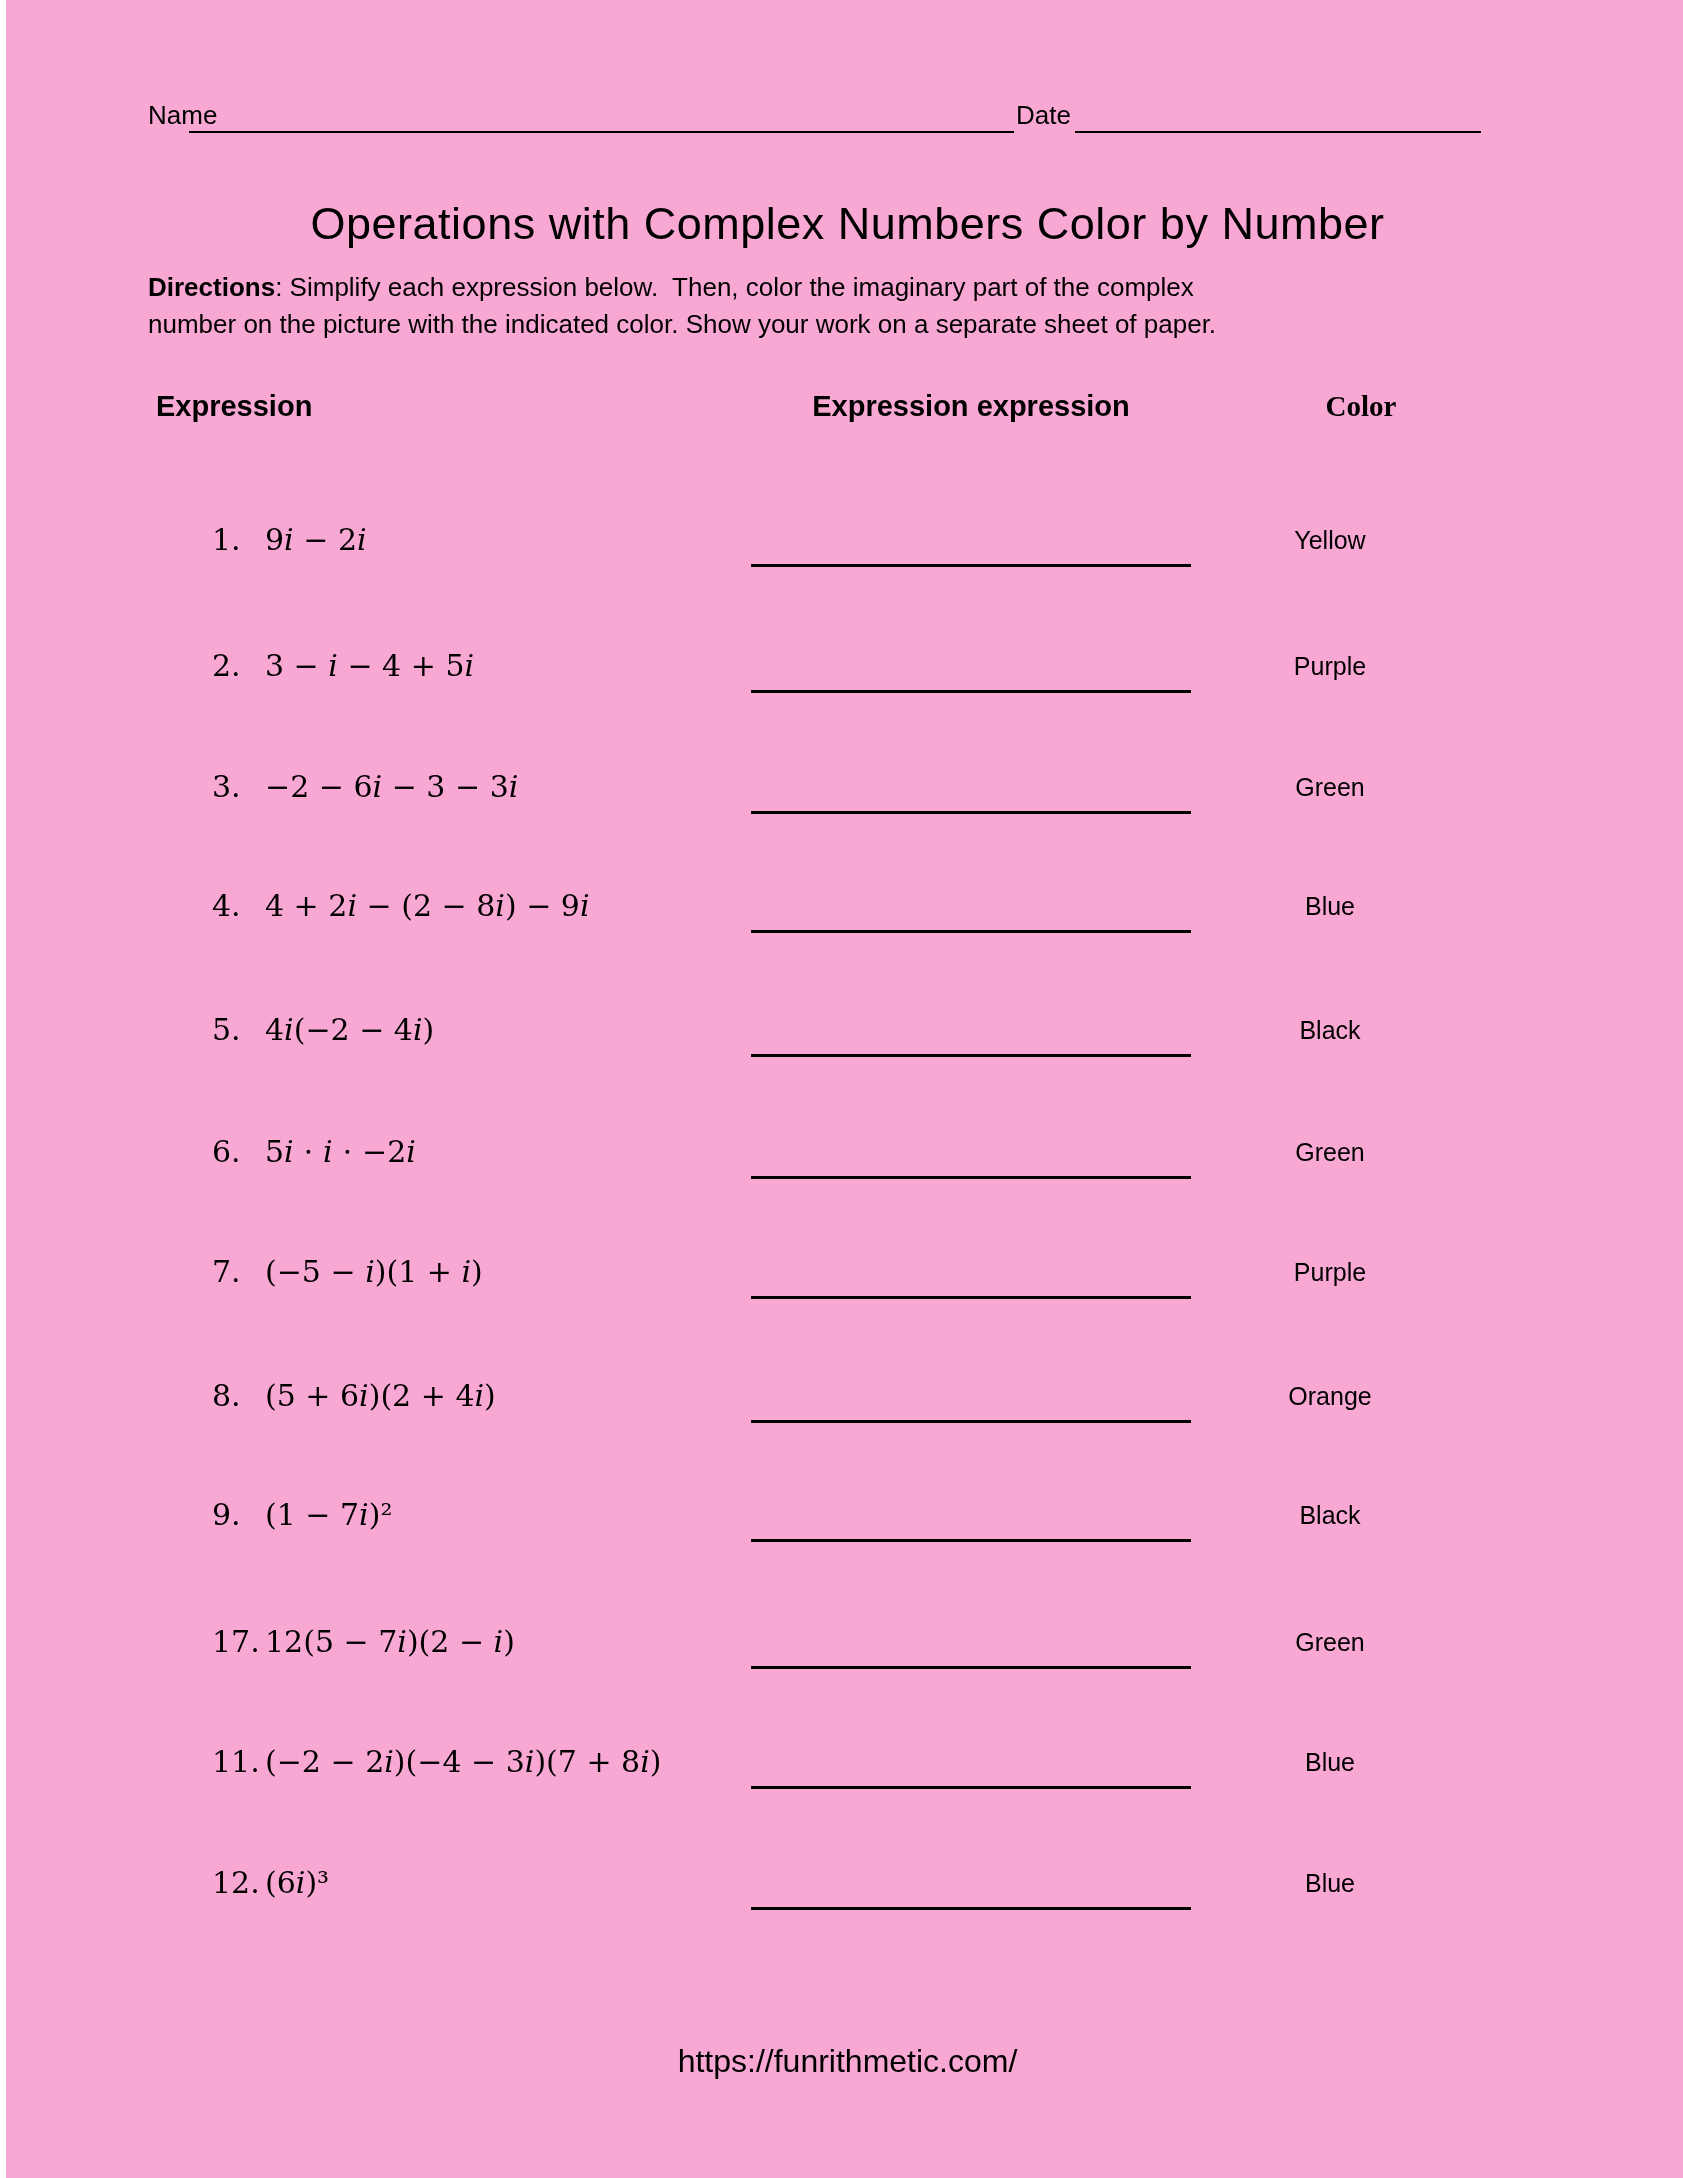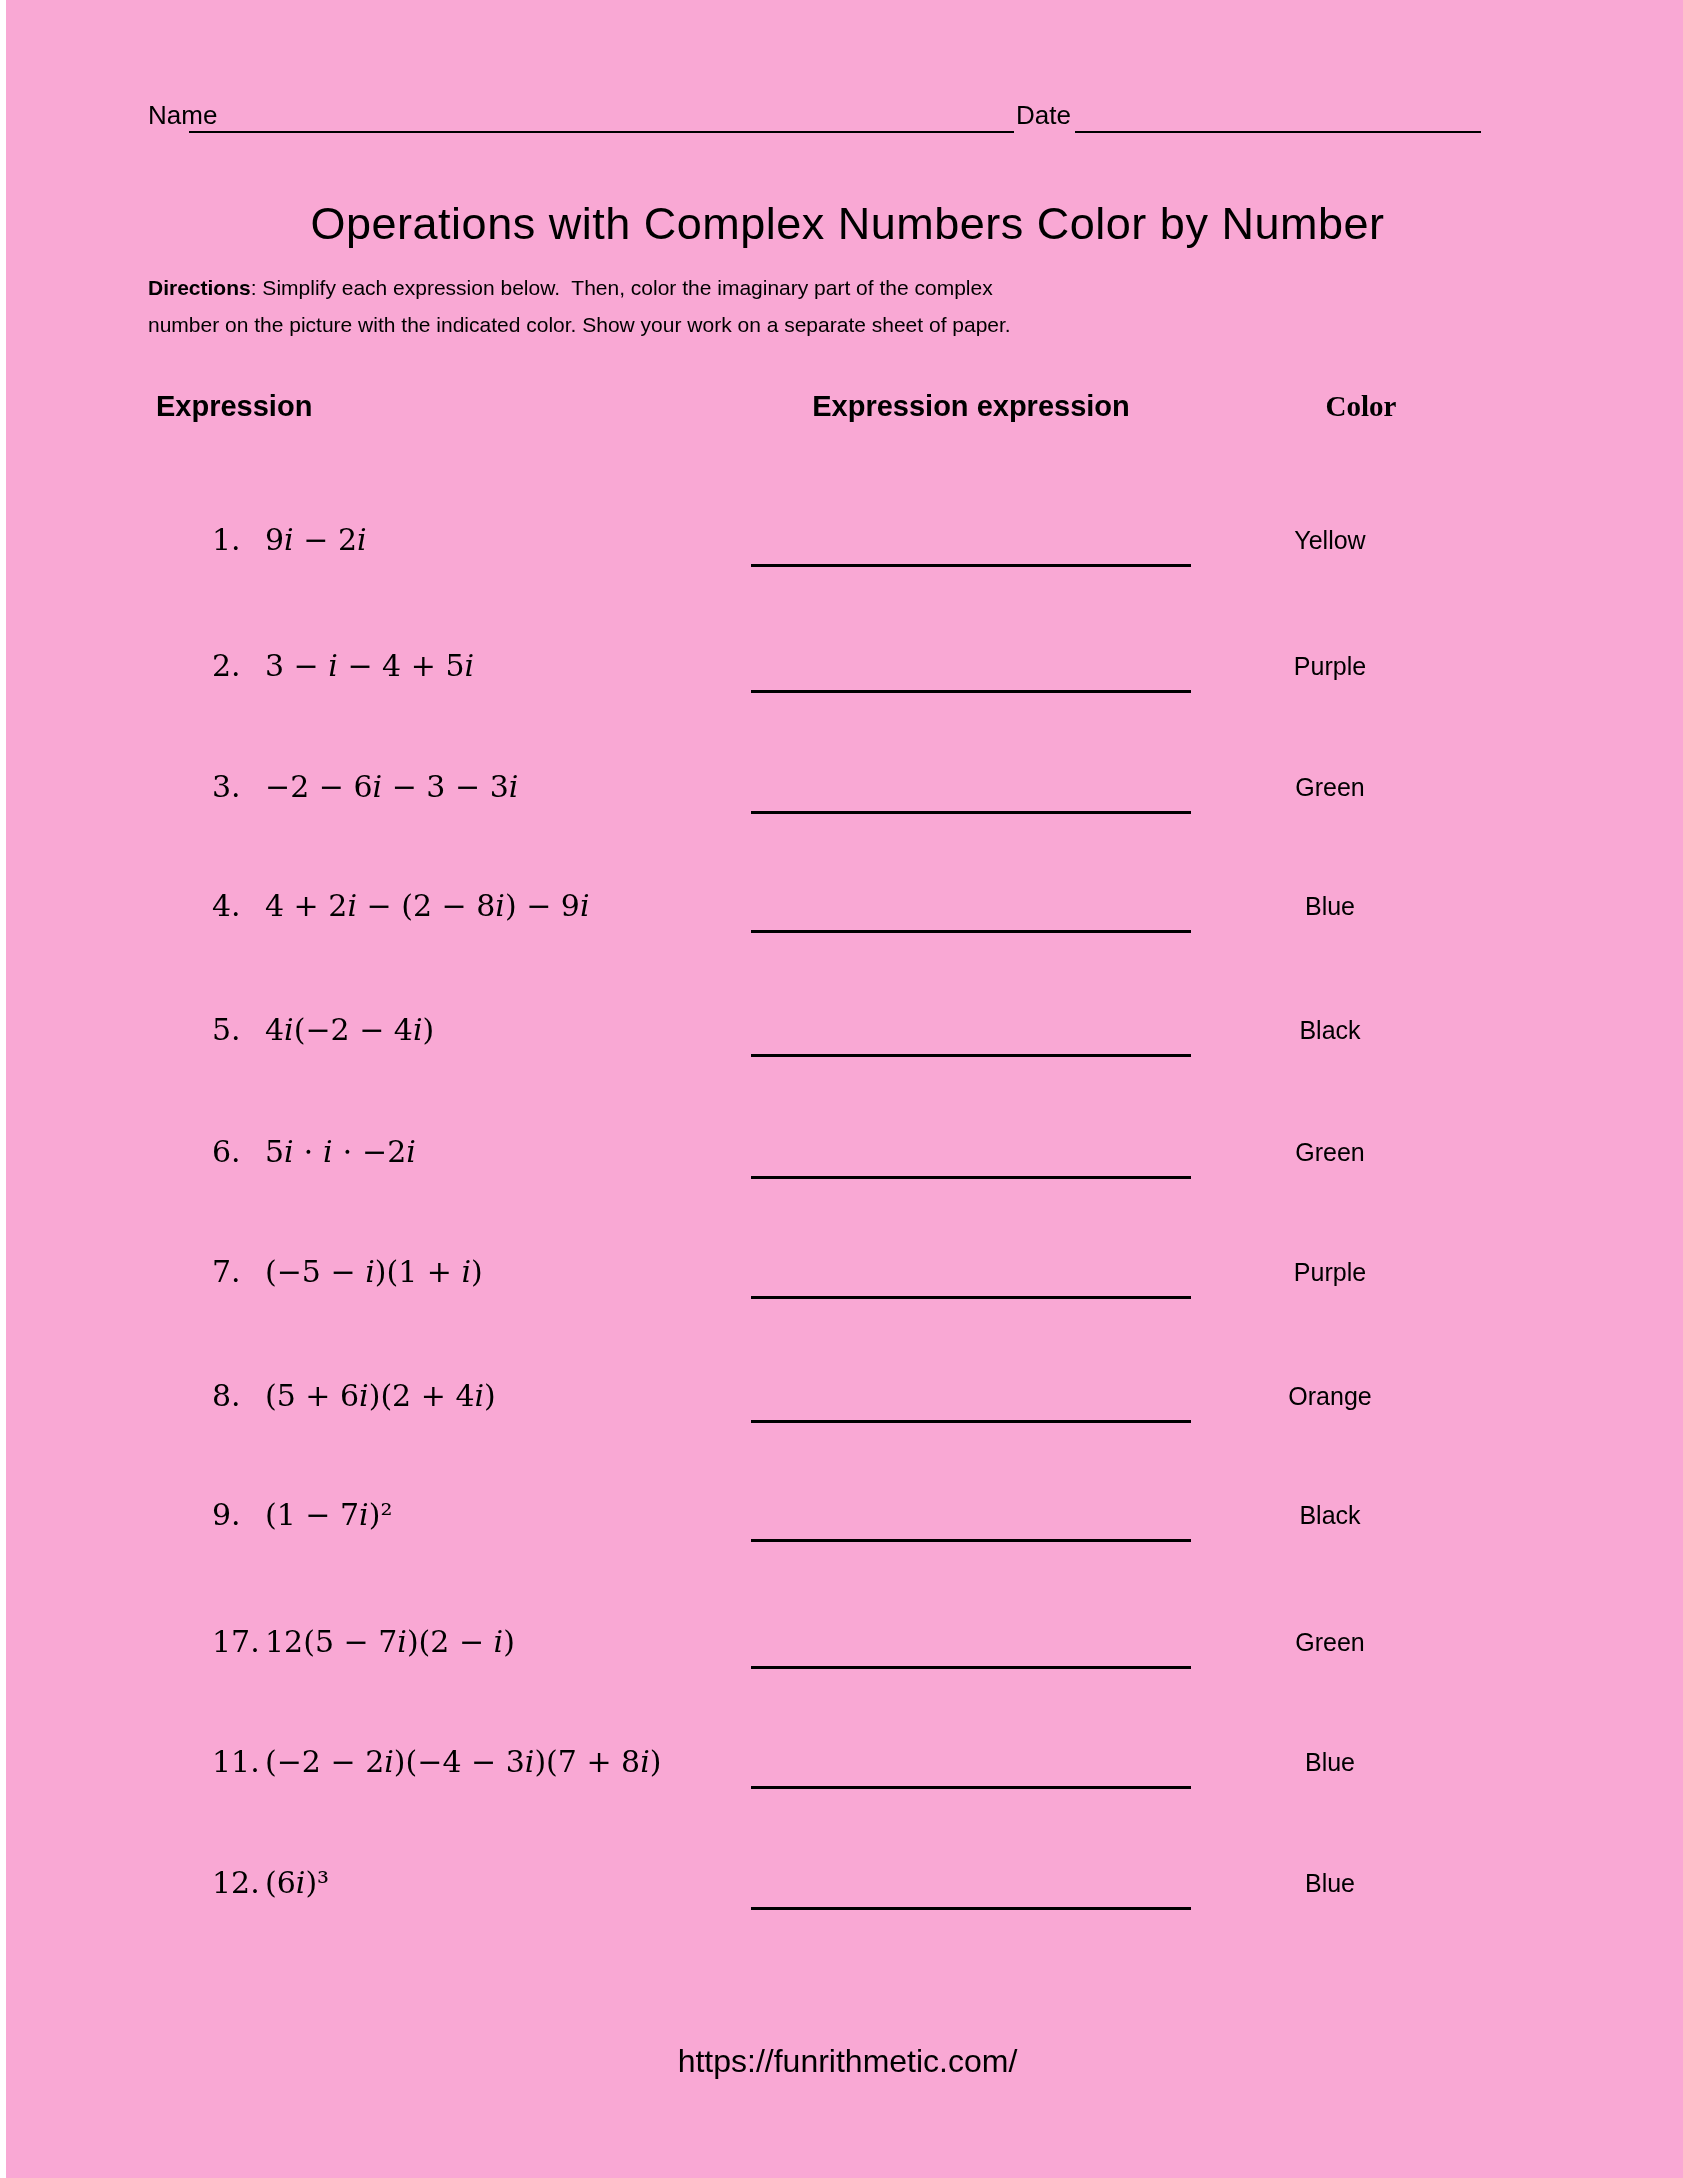--- a/index.html
+++ b/index.html
@@ -31,21 +31,21 @@
   
   .title {
     position: absolute; top: 198px; left: 0; width: 1683px;
     text-align: center; font-size: 45px; line-height: 51px;
     letter-spacing: 0.5px; color: #000;
   }
 
   
   .directions {
     position: absolute; top: 269px; left: 142px; width: 1317px;
-    font-size: 21px; line-height: 37px; color: #000;
+    font-size: 26px; line-height: 37px; color: #000;
   }
   .directions .dline { white-space: pre-wrap; }
   .directions .dlabel { font-weight: bold; }
 
   
   .cols { position: absolute; top: 382px; left: 0; width: 1683px; height: 48px; }
   .col-h { position: absolute; top: 0; height: 48px; line-height: 48px; font-size: 29px; font-weight: 600; }
   .col-expr { left: 150px; }
   .col-simpl { left: 767px; width: 396px; text-align: center; }
   .col-color { left: 1256px; width: 198px; text-align: center; font-family: Liberation Serif, serif; }

